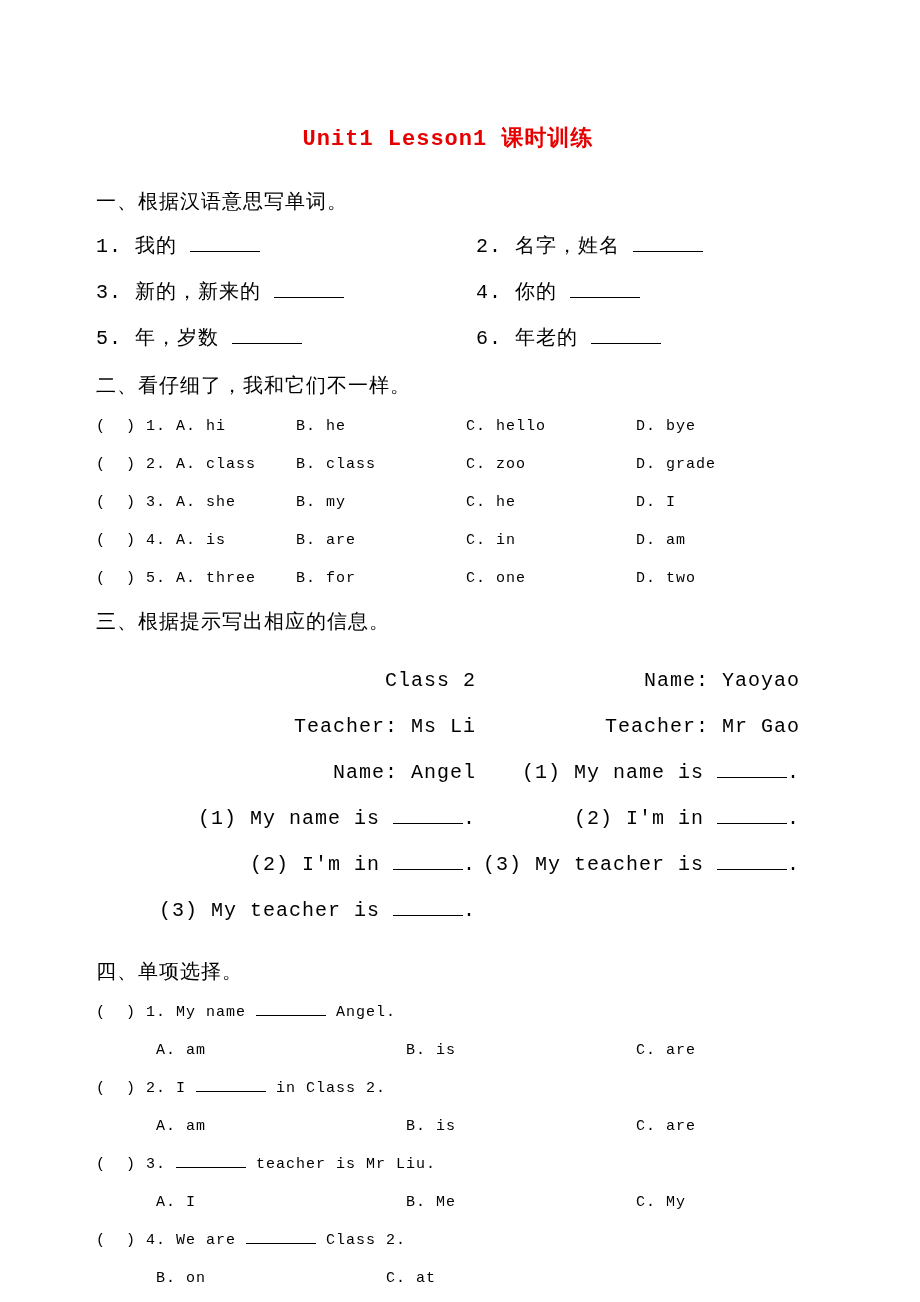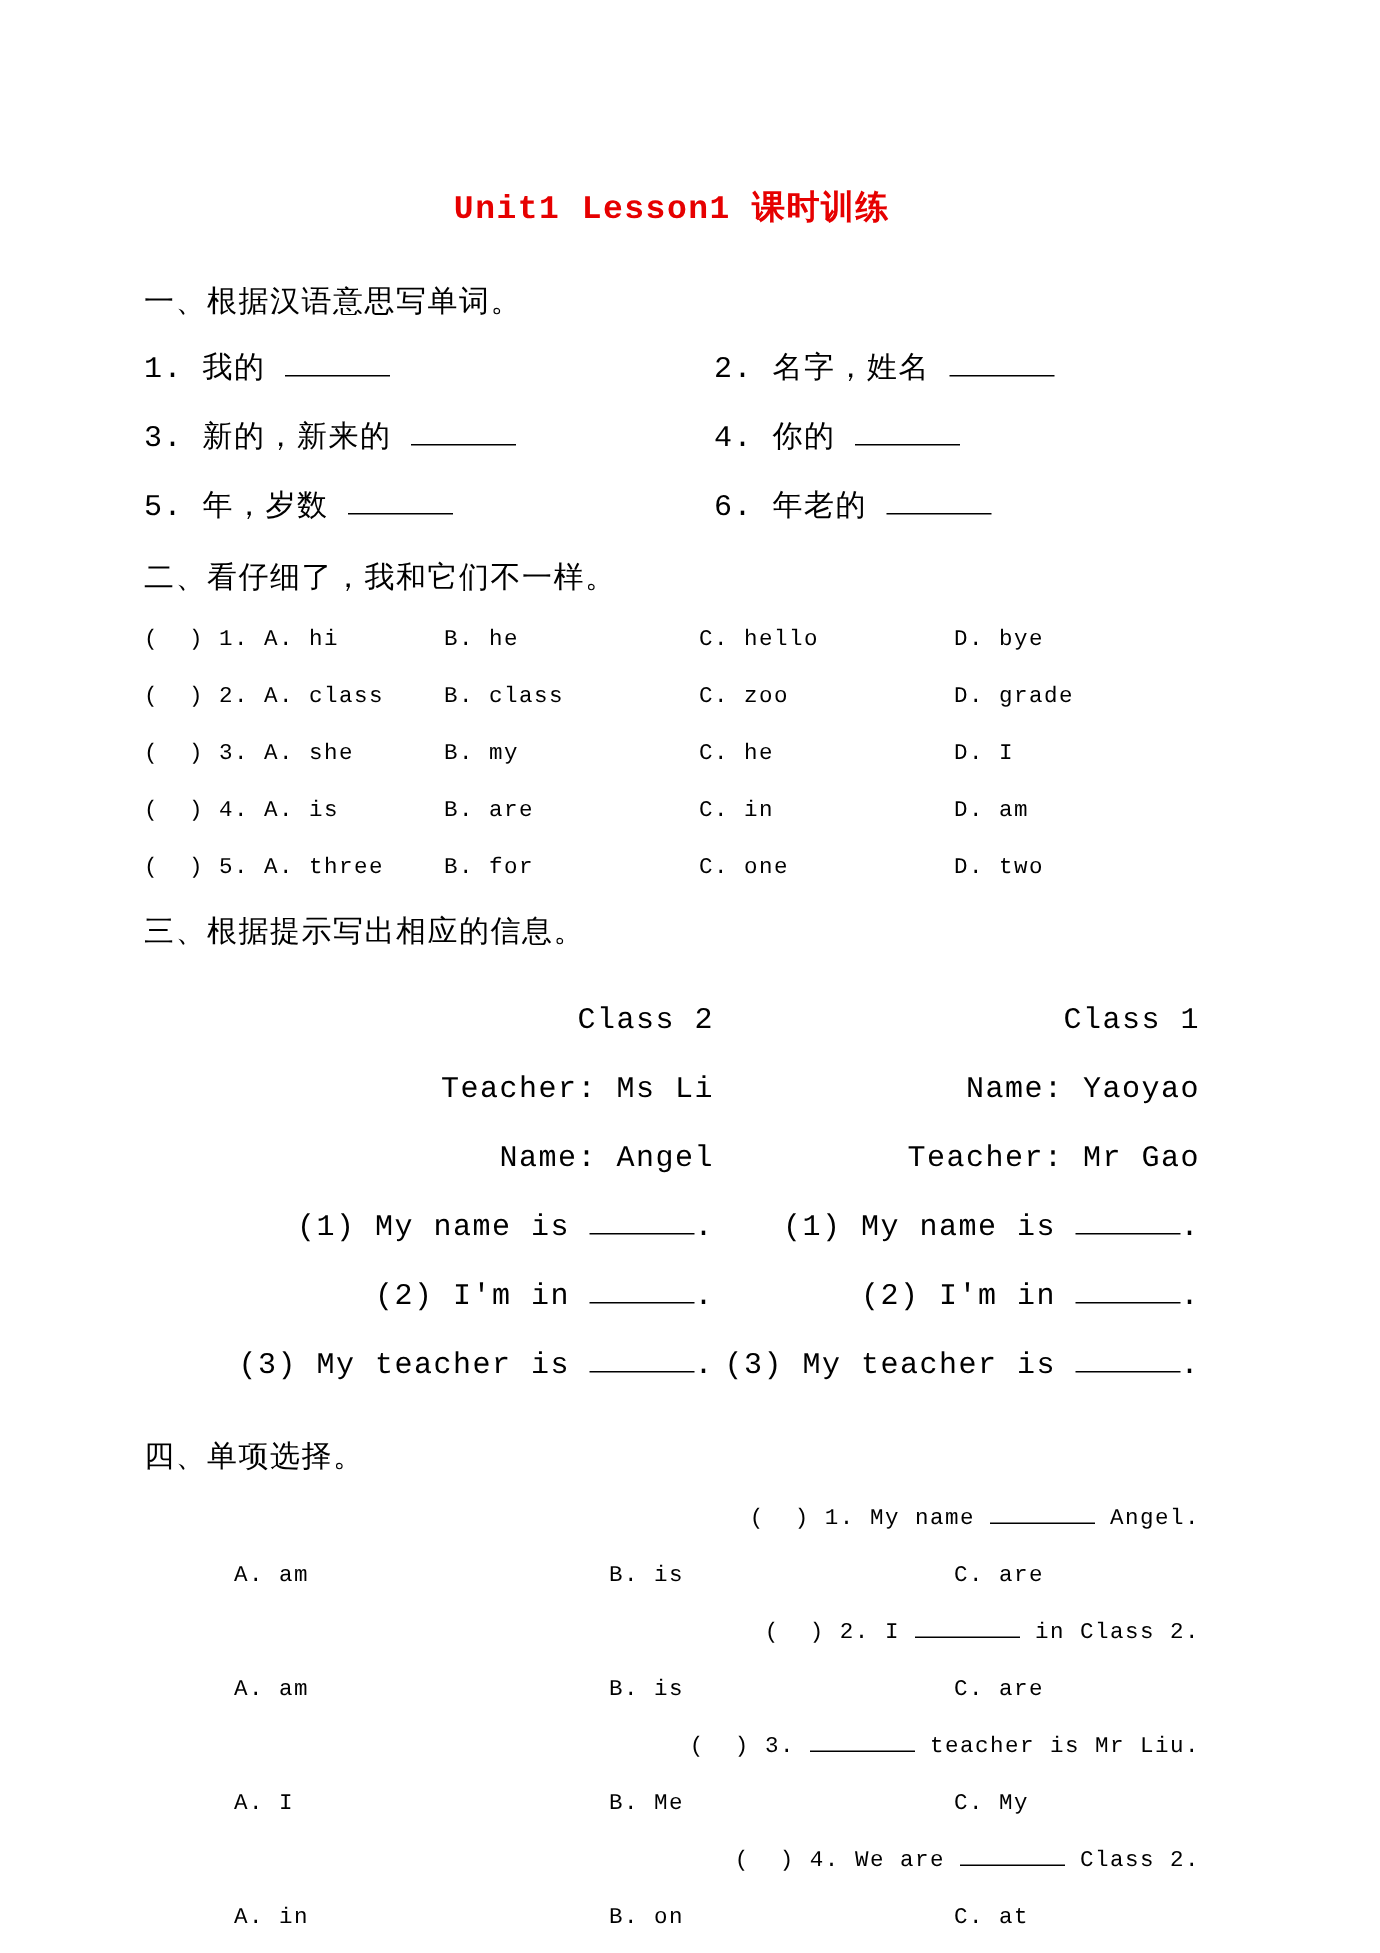--- a/index.html
+++ b/index.html
@@ -55,21 +55,20 @@
       margin: 14px 0;
       letter-spacing: 1px;
     }
     .opt-pre { flex: 0 0 200px; } 
     .opt-b   { flex: 0 0 170px; }
     .opt-c   { flex: 0 0 170px; }
     .opt-d   { flex: 1; }
     .q4-row {
       margin: 14px 0;
       letter-spacing: 1px;
-      text-align: right;
     }
     .q4-opts {
       display: flex;
       margin: 14px 0 14px 60px;
       letter-spacing: 1px;
     }
     .q4-opts .oa { flex: 0 0 250px; }
     .q4-opts .ob { flex: 0 0 230px; }
     .q4-opts .oc { flex: 1; }
     .sec3 {
@@ -170,21 +169,20 @@
     <div class="col-l mono">
       <div class="line">Class 2</div>
       <div class="line"><span>Teacher:</span> <span>Ms Li</span></div>
       <div class="line"><span>Name:</span> <span>Angel</span></div>
       <div class="line"><span>(1) My name is</span> <span class="blank"></span>.</div>
       <div class="line"><span>(2) I'm in</span> <span class="blank"></span>.</div>
       <div class="line"><span>(3) My teacher is</span> <span class="blank"></span>.</div>
     </div>
 
     <div class="col-r mono">
-      <div class="line">Class 1</div>
       <div class="line"><span>Name:</span> <span>Yaoyao</span></div>
       <div class="line"><span>Teacher:</span> <span>Mr Gao</span></div>
       <div class="line"><span>(1) My name is</span> <span class="blank"></span>.</div>
       <div class="line"><span>(2) I'm in</span> <span class="blank"></span>.</div>
       <div class="line"><span>(3) My teacher is</span> <span class="blank"></span>.</div>
     </div>
   </div>
 
   <div class="line">四、单项选择。</div>
 
@@ -204,18 +202,17 @@
 
   <div class="q4-row mono">(&nbsp;&nbsp;) <span>3.</span> <span class="blank"></span> <span>teacher is Mr Liu.</span></div>
   <div class="q4-opts mono">
     <div class="oa">A. <span>I</span></div>
     <div class="ob">B. <span>Me</span></div>
     <div class="oc">C. <span>My</span></div>
   </div>
 
   <div class="q4-row mono">(&nbsp;&nbsp;) <span>4.</span> <span>We are</span> <span class="blank"></span> <span>Class 2.</span></div>
   <div class="q4-opts mono">
-    <div class="oa">A. <span>in</span></div>
     <div class="ob">B. <span>on</span></div>
     <div class="oc">C. <span>at</span></div>
   </div>
 
 </div>
 
 </body></html>

